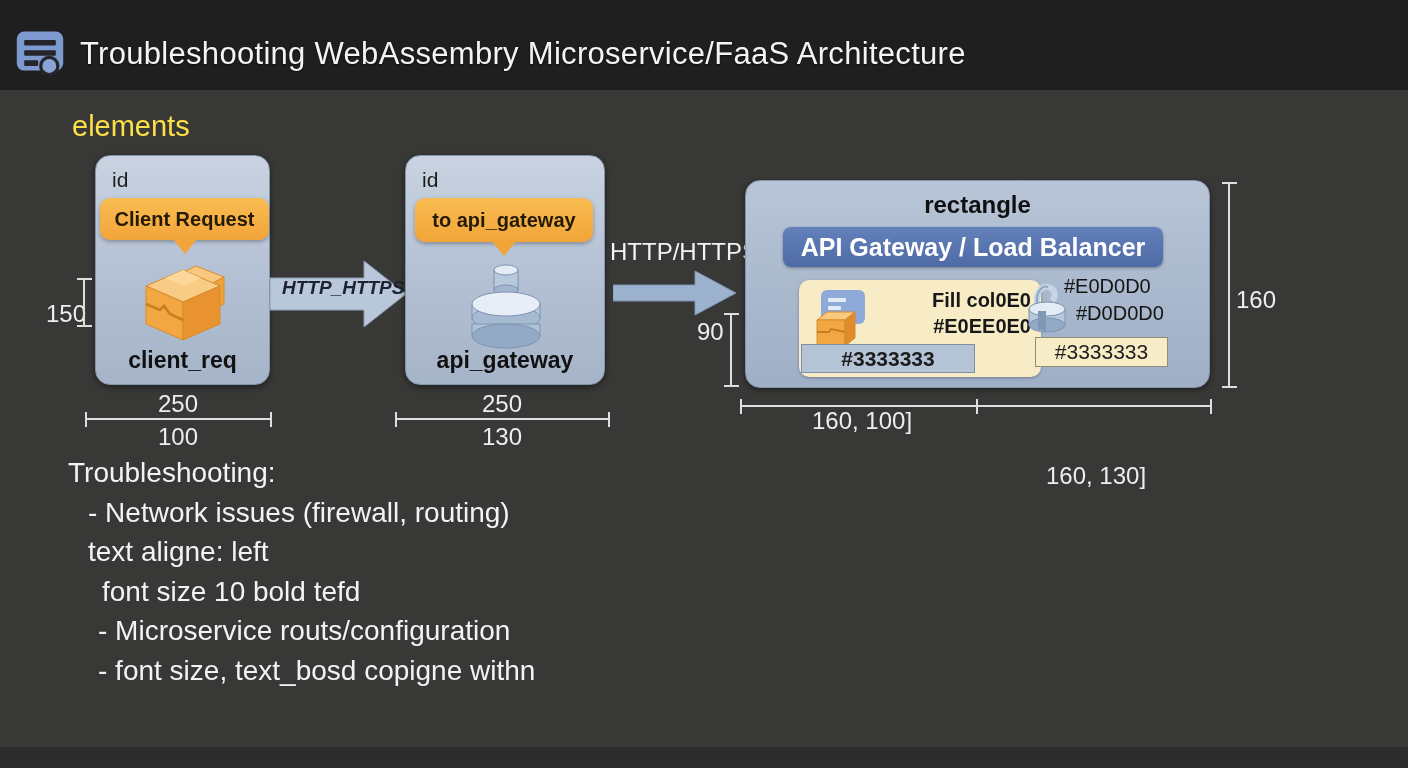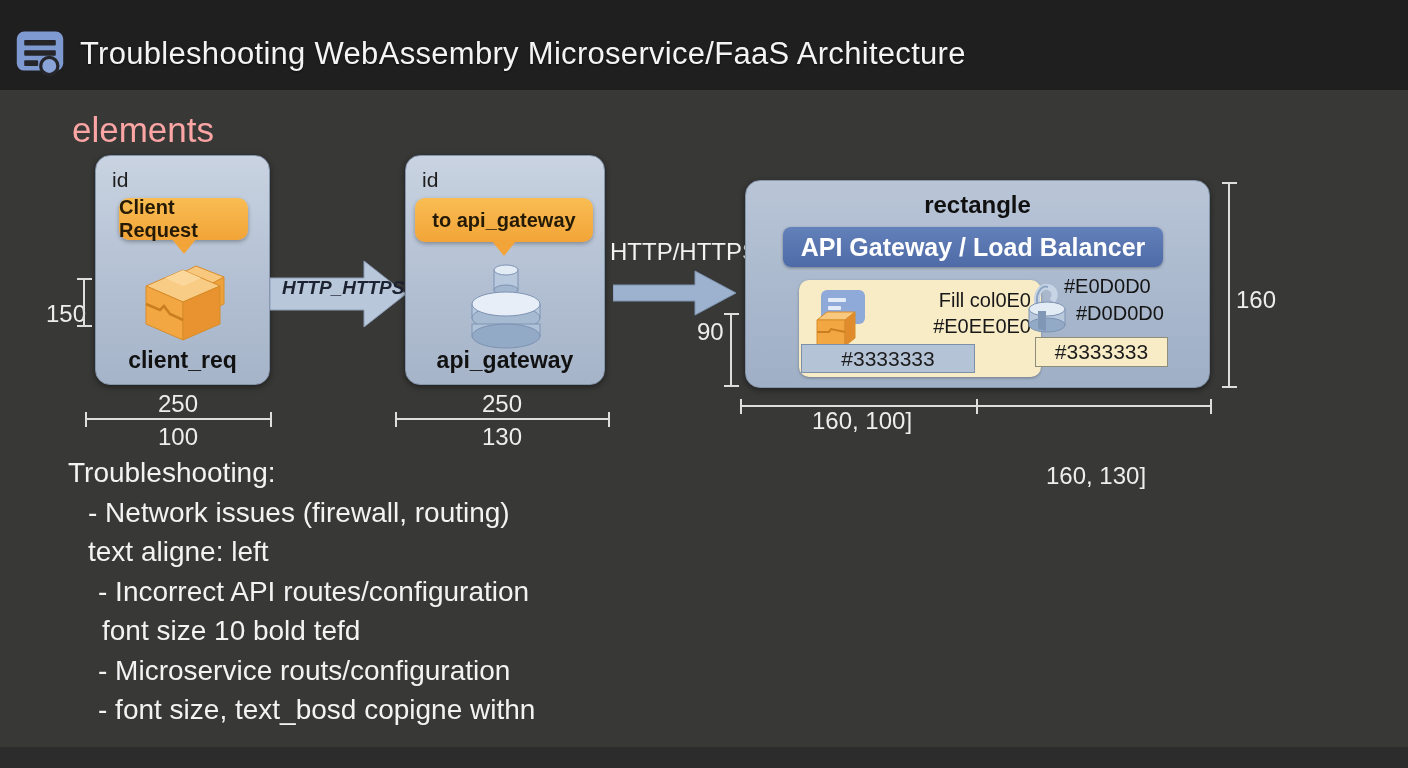--- a/index.html
+++ b/index.html
@@ -8,21 +8,21 @@
   .screen { position:relative; width:1408px; height:768px; background:#383837; overflow:hidden; }
 
   
   .titlebar { position:absolute; left:0; top:0; width:1408px; height:90px; background:#1f1f20; }
   .titlebar .appicon { position:absolute; left:14px; top:26px; width:52px; height:52px; }
   .titlebar .title { position:absolute; left:80px; top:36px; font-size:31px; font-weight:500; color:#f4f4f4; letter-spacing:.3px; text-shadow:0 1px 2px rgba(0,0,0,.6); }
 
   .bottom-bar { position:absolute; left:0; top:747px; width:1408px; height:21px; background:#2c2c2c; }
 
   
-  .elements-label { position:absolute; left:72px; top:110px; font-size:35px; color:#fca5a5; }
+  .elements-label { position:absolute; left:72px; top:110px; font-size:29px; color:#fde047; }
 
   
   .node { position:absolute; border-radius:15px; background:linear-gradient(180deg,#c9d3e1 0%,#b3c0d3 55%,#a6b4c9 100%); border:1px solid #8494ab; box-shadow:0 2px 6px rgba(0,0,0,.45); }
   .node .id-label { position:absolute; left:16px; top:12px; font-size:21px; color:#1d1d1d; }
   .node .node-name { position:absolute; left:0; right:0; bottom:10px; text-align:center; font-size:23px; font-weight:bold; color:#111;margin-top:20px; }
 
   .callout { position:absolute; background:linear-gradient(180deg,#f9bd52,#f2a438); border-radius:10px; display:flex; align-items:center; justify-content:center; font-size:20px; font-weight:600; color:#241a06; box-shadow:0 2px 4px rgba(0,0,0,.3); }
   .callout:after { content:""; position:absolute; left:50%; bottom:-14px; transform:translateX(-50%); border-left:13px solid transparent; border-right:13px solid transparent; border-top:16px solid #f2a438; }
 
   .node-icon { position:absolute; }
@@ -30,21 +30,21 @@
   
   .arrow-svg { position:absolute; }
   .arrow1-label { position:absolute; left:282px; top:277px; width:118px; text-align:center; font-size:19px; font-weight:600; color:#1c2230;font-style:italic; }
   .arrow2-label { position:absolute; left:610px; top:238px; font-size:24px; color:#f3f3f3; }
 
   
   .bigrect { position:absolute; left:745px; top:180px; width:465px; height:208px; border-radius:15px; background:linear-gradient(180deg,#b9c5d7 0%,#a8b7cc 60%,#9fafc6 100%); border:1px solid #8494ab; box-shadow:0 2px 6px rgba(0,0,0,.45); }
   .bigrect .rect-title { position:absolute; left:0; right:0; top:10px; text-align:center; font-size:24px; font-weight:bold; color:#101010; }
   .banner { position:absolute; left:37px; top:46px; width:380px; height:40px; border-radius:8px; background:linear-gradient(180deg,#6280ba,#4e6ba7); display:flex; align-items:center; justify-content:center; font-size:25px; font-weight:bold; color:#fff; box-shadow:0 1px 3px rgba(0,0,0,.35); }
 
-  .left-card { position:absolute; left:53px; top:99px; width:242px; height:97px; background:#f8ecc7; border-radius:10px; box-shadow:0 1px 3px rgba(0,0,0,.3); }
+  .left-card { position:absolute; left:53px; top:99px; width:242px; height:97px; background:#f8ecc7; border-radius:10px; box-shadow:0 1px 3px rgba(0,0,0,.3);font-weight:bold; }
   .left-card .card-lines { position:absolute; right:10px; top:7px; text-align:right; font-size:20px; color:#181818; line-height:26px; }
   .left-card .card-bar { position:absolute; left:2px; bottom:4px; width:174px; height:29px; background:#b5c3d7; border:1px solid #7c90aa; display:flex; align-items:center; justify-content:center; font-size:21px; color:#1c1c1c; }
   .left-card .mini-icon { position:absolute; left:8px; top:8px; }
 
   .right-group { position:absolute; left:280px; top:92px; width:175px; height:104px; }
   .right-group .rg-lines { position:absolute; left:38px; top:0; font-size:20px; color:#141414; line-height:27px; }
   .right-group .rg-line2 { padding-left:12px; }
   .right-group .rg-icon { position:absolute; left:0px; top:6px; }
   .right-group .rg-bar { position:absolute; left:9px; top:64px; width:133px; height:30px; background:#f8ecc7; border:1px solid #8d8d79; display:flex; align-items:center; justify-content:center; font-size:21px; color:#1c1c1c; }
 
@@ -83,21 +83,21 @@
       <circle cx="38" cy="43" r="11" fill="#26262a"></circle>
       <circle cx="38" cy="43" r="7.5" fill="#8aa4d8"></circle>
     </svg>
     <div class="title">Troubleshooting WebAssembry Microservice/FaaS Architecture</div>
   </div>
 
   <div class="elements-label">elements</div>
 
   <div class="node" style="left:95px; top:155px; width:175px; height:230px;">
     <div class="id-label">id</div>
-    <div class="callout" style="left:23px; top:42px; width:129px; height:42px;">Client Request</div>
+    <div class="callout" style="left:4px; top:42px; width:169px; height:42px;">Client Request</div>
     <svg class="node-icon" style="left:42px; top:108px;" width="92" height="82" viewBox="0 0 92 82">
       <polygon points="58,2 86,13 66,24 38,12" fill="#f8c87e" stroke="#d88d2a" stroke-width="1"></polygon>
       <polygon points="66,24 86,13 86,40 66,50" fill="#eda23c" stroke="#d88d2a" stroke-width="1"></polygon>
       <polygon points="45,6 82,22 45,38 8,22" fill="#f9cc86" stroke="#d88d2a" stroke-width="1"></polygon>
       <polygon points="8,22 45,38 45,76 8,60" fill="#f3a742" stroke="#d88d2a" stroke-width="1"></polygon>
       <polygon points="45,38 82,22 82,60 45,76" fill="#e89230" stroke="#d88d2a" stroke-width="1"></polygon>
       <path d="M8,40 L22,46 L26,42 L32,50 L45,56" fill="none" stroke="#c97f20" stroke-width="2.5"></path>
       <polygon points="45,6 63,14 45,22 27,14" fill="#fbd79c"></polygon>
     </svg>
     <div class="node-name">client_req</div>
@@ -187,21 +187,20 @@
   <div class="dim-text center-x" style="left:862px; top:407px;">160, 100]</div>
   <div class="dim-text center-x" style="left:1096px; top:424px;margin-top:38px;">160, 130]</div>
 
   <div class="vmeasure" style="left:1228px; top:182px; height:206px;"></div>
   <div class="dim-text" style="left:1236px; top:286px;">160</div>
 
   <div class="notes">
     <div class="nl-0">Troubleshooting:</div>
     <div class="nl-1">- Network issues (firewall, routing)</div>
     <div class="nl-2">text aligne: left</div>
-    <div class="nl-3">- Incorrect API routes/configuration</div>
     <div class="nl-4">font size 10 bold tefd</div>
     <div class="nl-5">- Microservice routs/configuration</div>
     <div class="nl-6">- font size, text_bosd copigne withn</div>
   </div>
 
   <div class="bottom-bar"></div>
 
 </div>
 
 </body></html>

